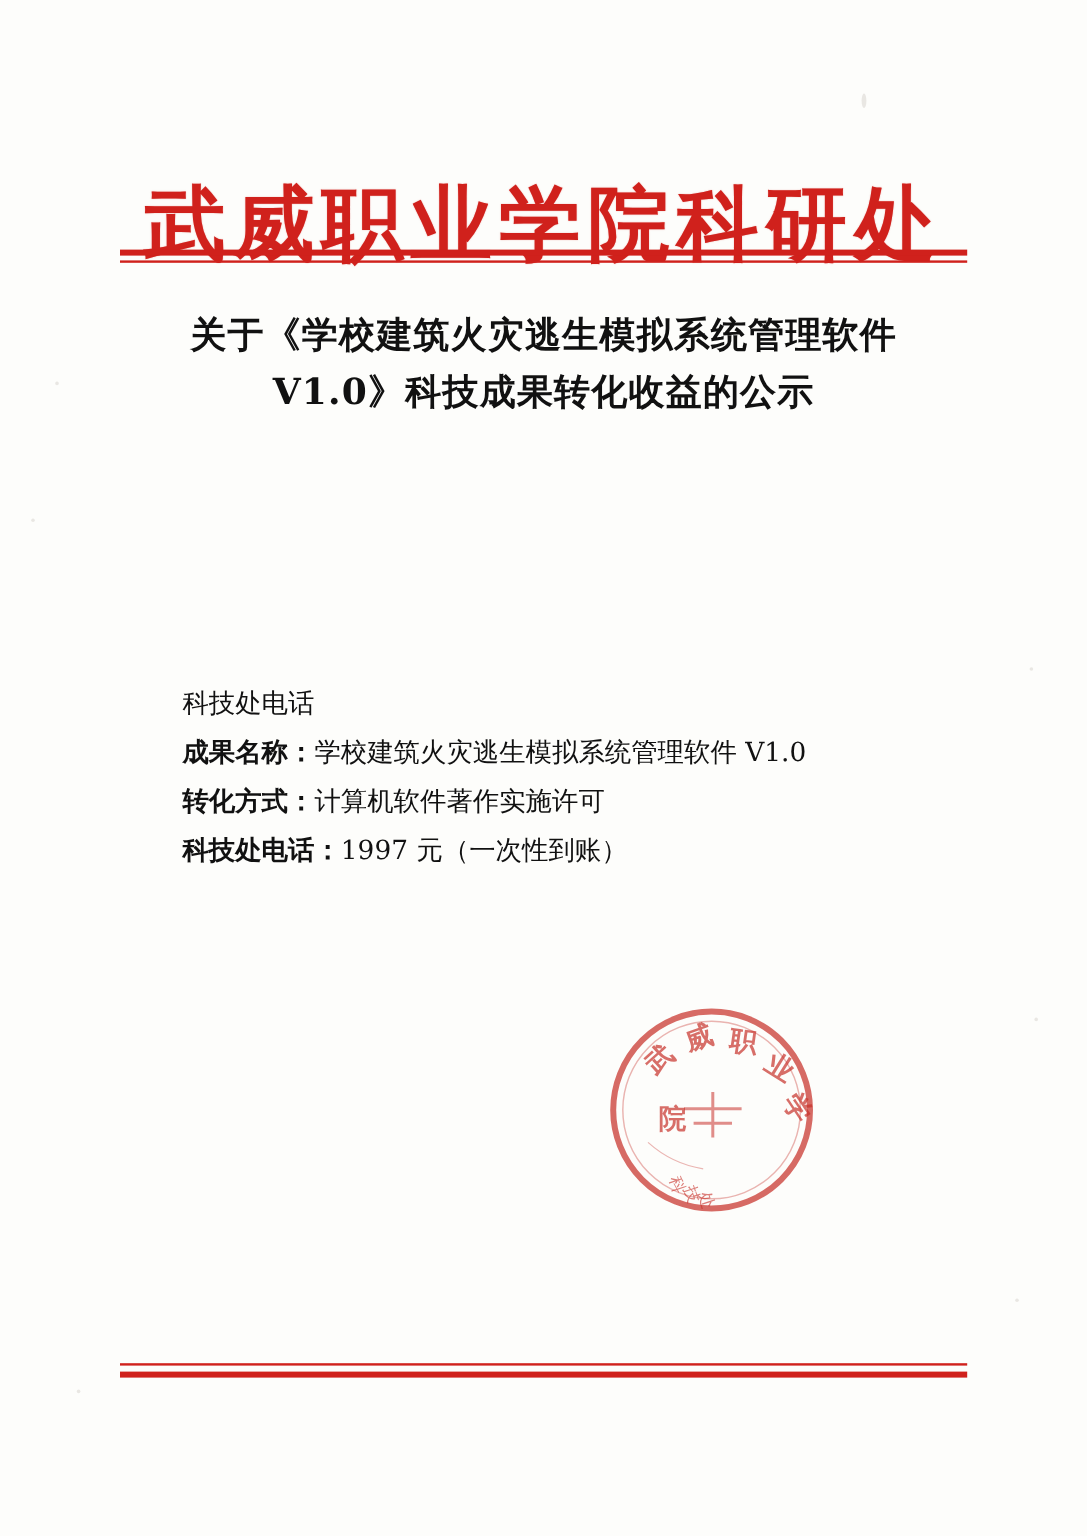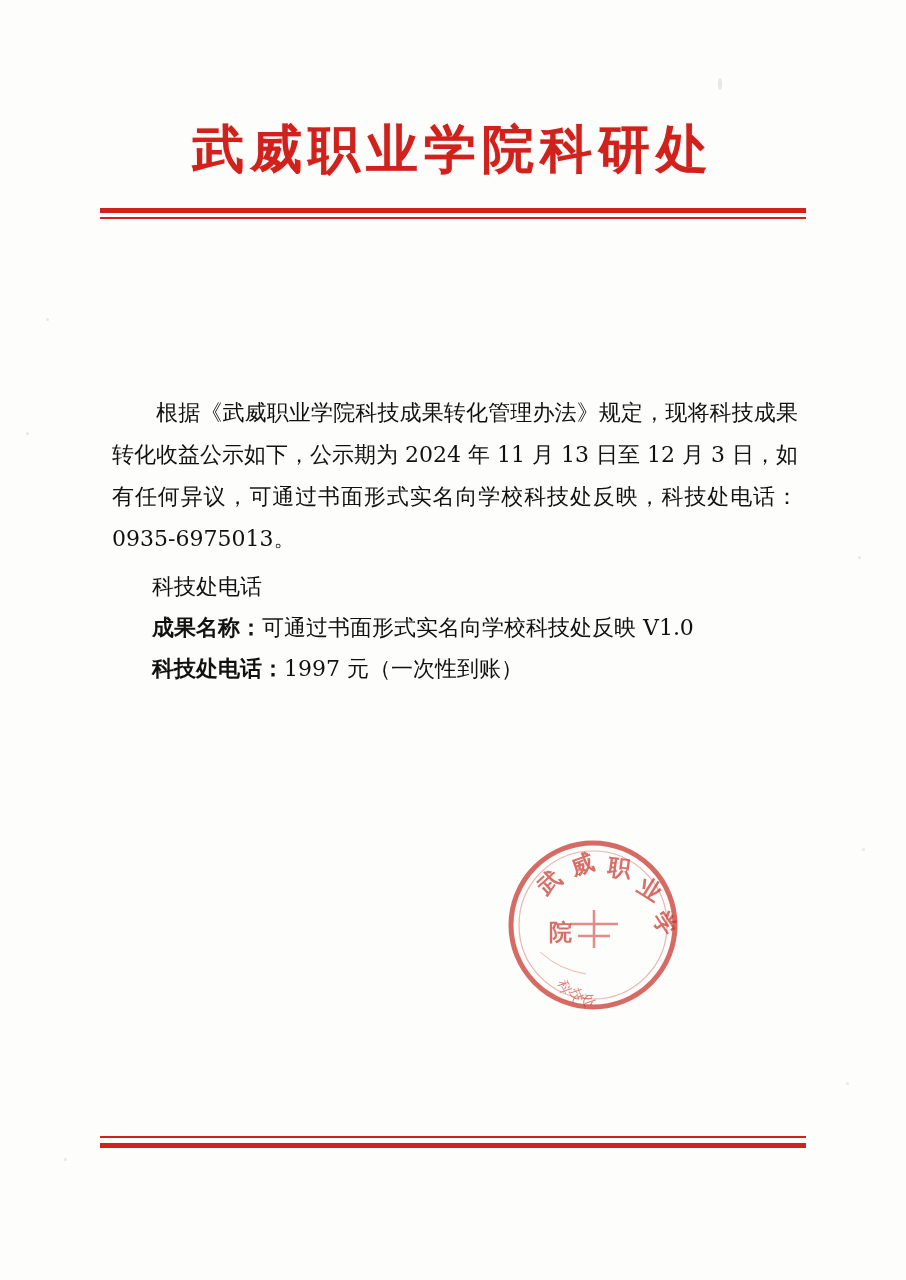--- a/index.html
+++ b/index.html
@@ -33,27 +33,28 @@
 
   
   .masthead {
     position: absolute;
     left: 0;
     top: 128px;
     width: 906px;
     text-align: center;
   }
   .masthead-title {
-    font-family: Liberation Mono, monospace;
+    font-family: Liberation Sans, sans-serif;
     font-weight: bold;
-    font-size: 52px;
+    font-size: 68px;
     letter-spacing: 6px;
     color: #d0211c;
     line-height: 1;
     text-shadow: 0 0 1px rgba(208,33,28,.5);
+    margin-top: 25px;
   }
   .rule-wrap {
     position: absolute;
     left: 100px;
     top: 208px;
     width: 706px;
   }
   .rule-thick {
     height: 5px;
     background: #d0211c;
@@ -177,33 +178,37 @@
 
   <div class="masthead">
     <div class="masthead-title">武威职业学院科研处</div>
   </div>
 
   <div class="rule-wrap">
     <div class="rule-thick"></div>
     <div class="rule-thin"></div>
   </div>
 
-
-  <div class="body-text">
-    <p>根据《武威职业学院科技成果转化管理办法》规定，现将科技成果转化收益公示如下，公示期为 2024 年 11 月 13 日至 12 月 3 日，如有任何异议，可通过书面形式实名向学校科技处反映，科技处电话：0935-6975013。</p>
-  </div>
+  <div class="doc-title">
+    <div>关于《学校建筑火灾逃生模拟系统管理软件</div>
+    <div>V1.0》科技成果转化收益的公示</div>
+  </div>
+
 
   <div class="info-block">
     <div class="info-line info-heading">科技处电话</div>
 
     <div class="info-line">
-      <span class="info-label">成果名称：</span><span class="info-value">可通过书面形式实名向学校科技处反映 V1.0</span>
+      <span class="info-label">成果名称：</span><span class="info-value">学校建筑火灾逃生模拟系统管理软件 V1.0</span>
     </div>
 
 
+    <div class="info-line">
+      <span class="info-label">转化方式：</span><span class="info-value">计算机软件著作实施许可</span>
+    </div>
 
     <div class="info-line">
       <span class="info-label">科技处电话：</span><span class="info-value">1997 元（一次性到账）</span>
     </div>
 
   </div>
 
   <div class="seal">
     <svg width="186" height="186" viewBox="0 0 186 186" xmlns="http://www.w3.org/2000/svg">
       <g opacity="0.72" fill="none" stroke="#c8322b">

